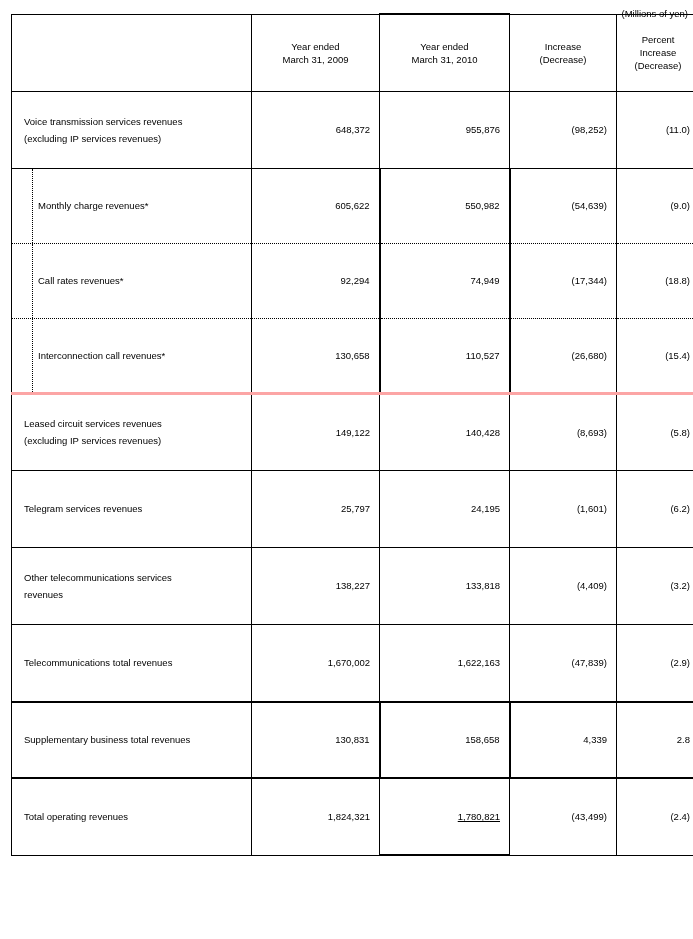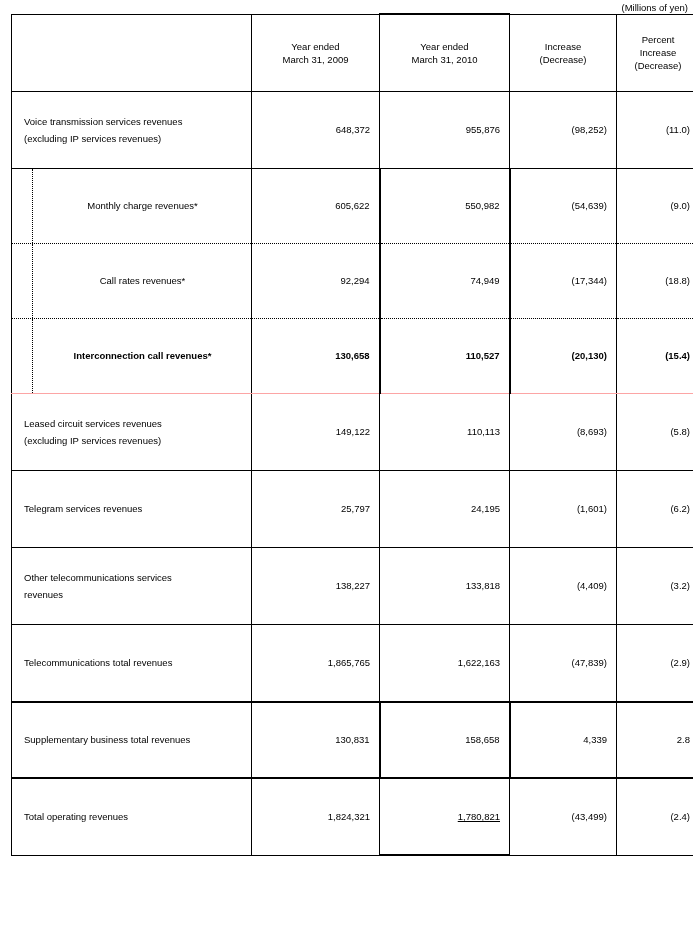--- a/index.html
+++ b/index.html
@@ -18,21 +18,21 @@
 
   .page {
     position: relative;
     width: 693px;
     height: 939px;
     box-sizing: border-box;
   }
 
   .unit-note {
     position: absolute;
-    top: 2px;
+    top: 8px;
     right: 5px;
     font-size: 9.5px;
     line-height: 12px;
     white-space: nowrap;
     margin-left: 28px;
   }
 
   .table-wrap {
     position: absolute;
     top: 13px;
@@ -97,38 +97,38 @@
   
   tr.data td { height: 77px; }
 
   
   tr.sub td {
     height: 75px;
     border-top: 1px dotted #000000;
     border-bottom: 1px dotted #000000;
   }
   tr.sub-first td { border-top: 1px solid #000000; }
-  tr.sub-last  td { border-bottom: 1px solid #fca5a5; font-weight: bold; }
+  tr.sub-last  td { border-bottom: 3px solid #fca5a5; }
 
   tr.sub td.thick-col {
     border-left: 2px solid #000000;
     border-right: 2px solid #000000;
   }
 
   
   td.sub-label { position: relative; }
   td.sub-label .bracket {
     position: absolute;
     left: 20px;
     top: 0;
     bottom: 0;
     border-left: 1px dotted #000000;
   }
   tr.sub-first td.sub-label .bracket { top: 0; }
-  td.sub-label .lbl { padding-left: 26px; text-align: center; }
+  td.sub-label .lbl { padding-left: 26px; }
   tr.dbl-both td {
     border-top: 1px solid #000000;
     border-bottom: 1px solid #000000;
     box-shadow: inset 0 3px 0 -2px #000000, inset 0 -3px 0 -2px #000000;
   }
   tr.dbl-both td.thick-col,
   tr.dbl-top td.thick-col,
   tr.dbl-bot td.thick-col {
     border-left: 2px solid #000000;
     border-right: 2px solid #000000;
@@ -240,38 +240,38 @@
             <span class="bracket"></span>
             <span class="lbl">Interconnection call revenues*</span>
           </td>
           <td>
             <span class="num">130,658</span>
           </td>
           <td class="thick-col">
             <span class="num">110,527</span>
           </td>
           <td>
-            <span class="num">(20,130)</span>
+            <span class="num">(26,680)</span>
           </td>
           <td>
             <span class="num">(15.4)</span>
           </td>
         </tr>
 
 
         <tr class="data">
           <td>
             <span class="lbl">Leased circuit services revenues
 (excluding IP services revenues)</span>
           </td>
           <td>
             <span class="num">149,122</span>
           </td>
           <td class="thick-col">
-            <span class="num">110,113</span>
+            <span class="num">140,428</span>
           </td>
           <td>
             <span class="num">(8,693)</span>
           </td>
           <td>
             <span class="num">(5.8)</span>
           </td>
         </tr>
 
         <tr class="data">
@@ -309,21 +309,21 @@
           <td>
             <span class="num">(3.2)</span>
           </td>
         </tr>
 
         <tr class="data">
           <td>
             <span class="lbl">Telecommunications total revenues</span>
           </td>
           <td>
-            <span class="num">1,865,765</span>
+            <span class="num">1,670,002</span>
           </td>
           <td class="thick-col">
             <span class="num">1,622,163</span>
           </td>
           <td>
             <span class="num">(47,839)</span>
           </td>
           <td>
             <span class="num">(2.9)</span>
           </td>

